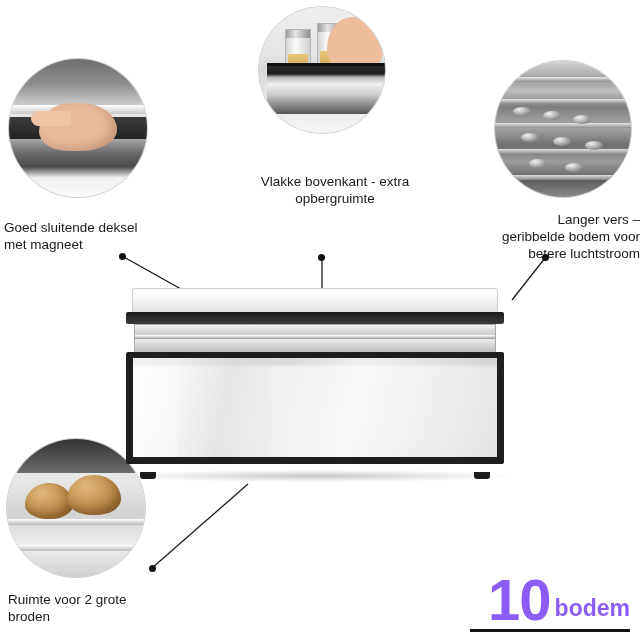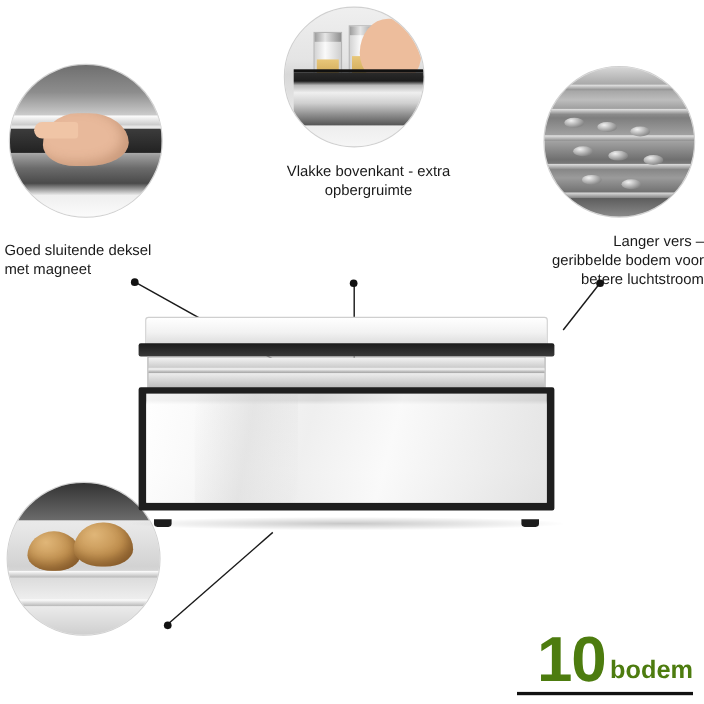--- a/index.html
+++ b/index.html
@@ -230,21 +230,21 @@
     background: radial-gradient(ellipse at center, rgba(0,0,0,.22), rgba(0,0,0,0) 72%);
   }
 
   
   .badge {
     position: absolute;
     right: 10px;
     bottom: 8px;
     width: 160px;
     text-align: right;
-    color: #4d7c0f;
+    color: #8b5cf6;
   }
   .badge-row {
     display: flex;
     align-items: flex-end;
     justify-content: flex-end;
     gap: 4px;
   }
   .badge-num {
     font-size: 58px;
     font-weight: bold;
@@ -302,21 +302,21 @@
           <div class="fill"></div>
         </div>
       <div class="b2-jar" style="left:58px; top:16px; height:52px;">
           <div class="lid"></div>
           <div class="fill"></div>
         </div>
       <div class="b2-hand"></div>
       <div class="b2-box"></div>
     </div>
   </div>
-  <div class="label" style="left:240px; top:148px; width:190px; text-align:center;">Vlakke bovenkant - extra
+  <div class="label" style="left:240px; top:174px; width:190px; text-align:center;">Vlakke bovenkant - extra
 opbergruimte</div>
   <div class="dot" style="left:318px; top:254px;"></div>
 
   <div class="bubble" style="left:494px; top:60px; width:138px; height:138px;">
     <div class="inner">
       <div class="b3-bg"></div>
       <div class="rib" style="top:16px;"></div>
       <div class="rib" style="top:38px;"></div>
       <div class="rib" style="top:62px;"></div>
       <div class="rib" style="top:88px;"></div>
@@ -339,20 +339,22 @@
   <div class="bubble" style="left:6px; top:438px; width:140px; height:140px;">
     <div class="inner">
       <div class="b4-bg"></div>
       <div class="b4-shelfdark"></div>
       <div class="bread" style="left:18px; top:44px; width:48px; height:36px;"></div>
       <div class="bread" style="left:60px; top:36px; width:54px; height:40px;"></div>
       <div class="b4-shelf" style="top:80px;"></div>
       <div class="b4-shelf" style="top:106px;"></div>
     </div>
   </div>
+  <div class="label" style="left:8px; top:592px; width:180px; text-align:left;">Ruimte voor 2 grote
+broden</div>
   <div class="dot" style="left:149px; top:565px;"></div>
 
   <div class="p-shadow"></div>
   <div class="product">
     <div class="p-lidtop"></div>
     <div class="p-frame-top"></div>
     <div class="p-drawer">
       <div class="p-drawer-line"></div>
       <div class="p-handle"></div>
     </div>

